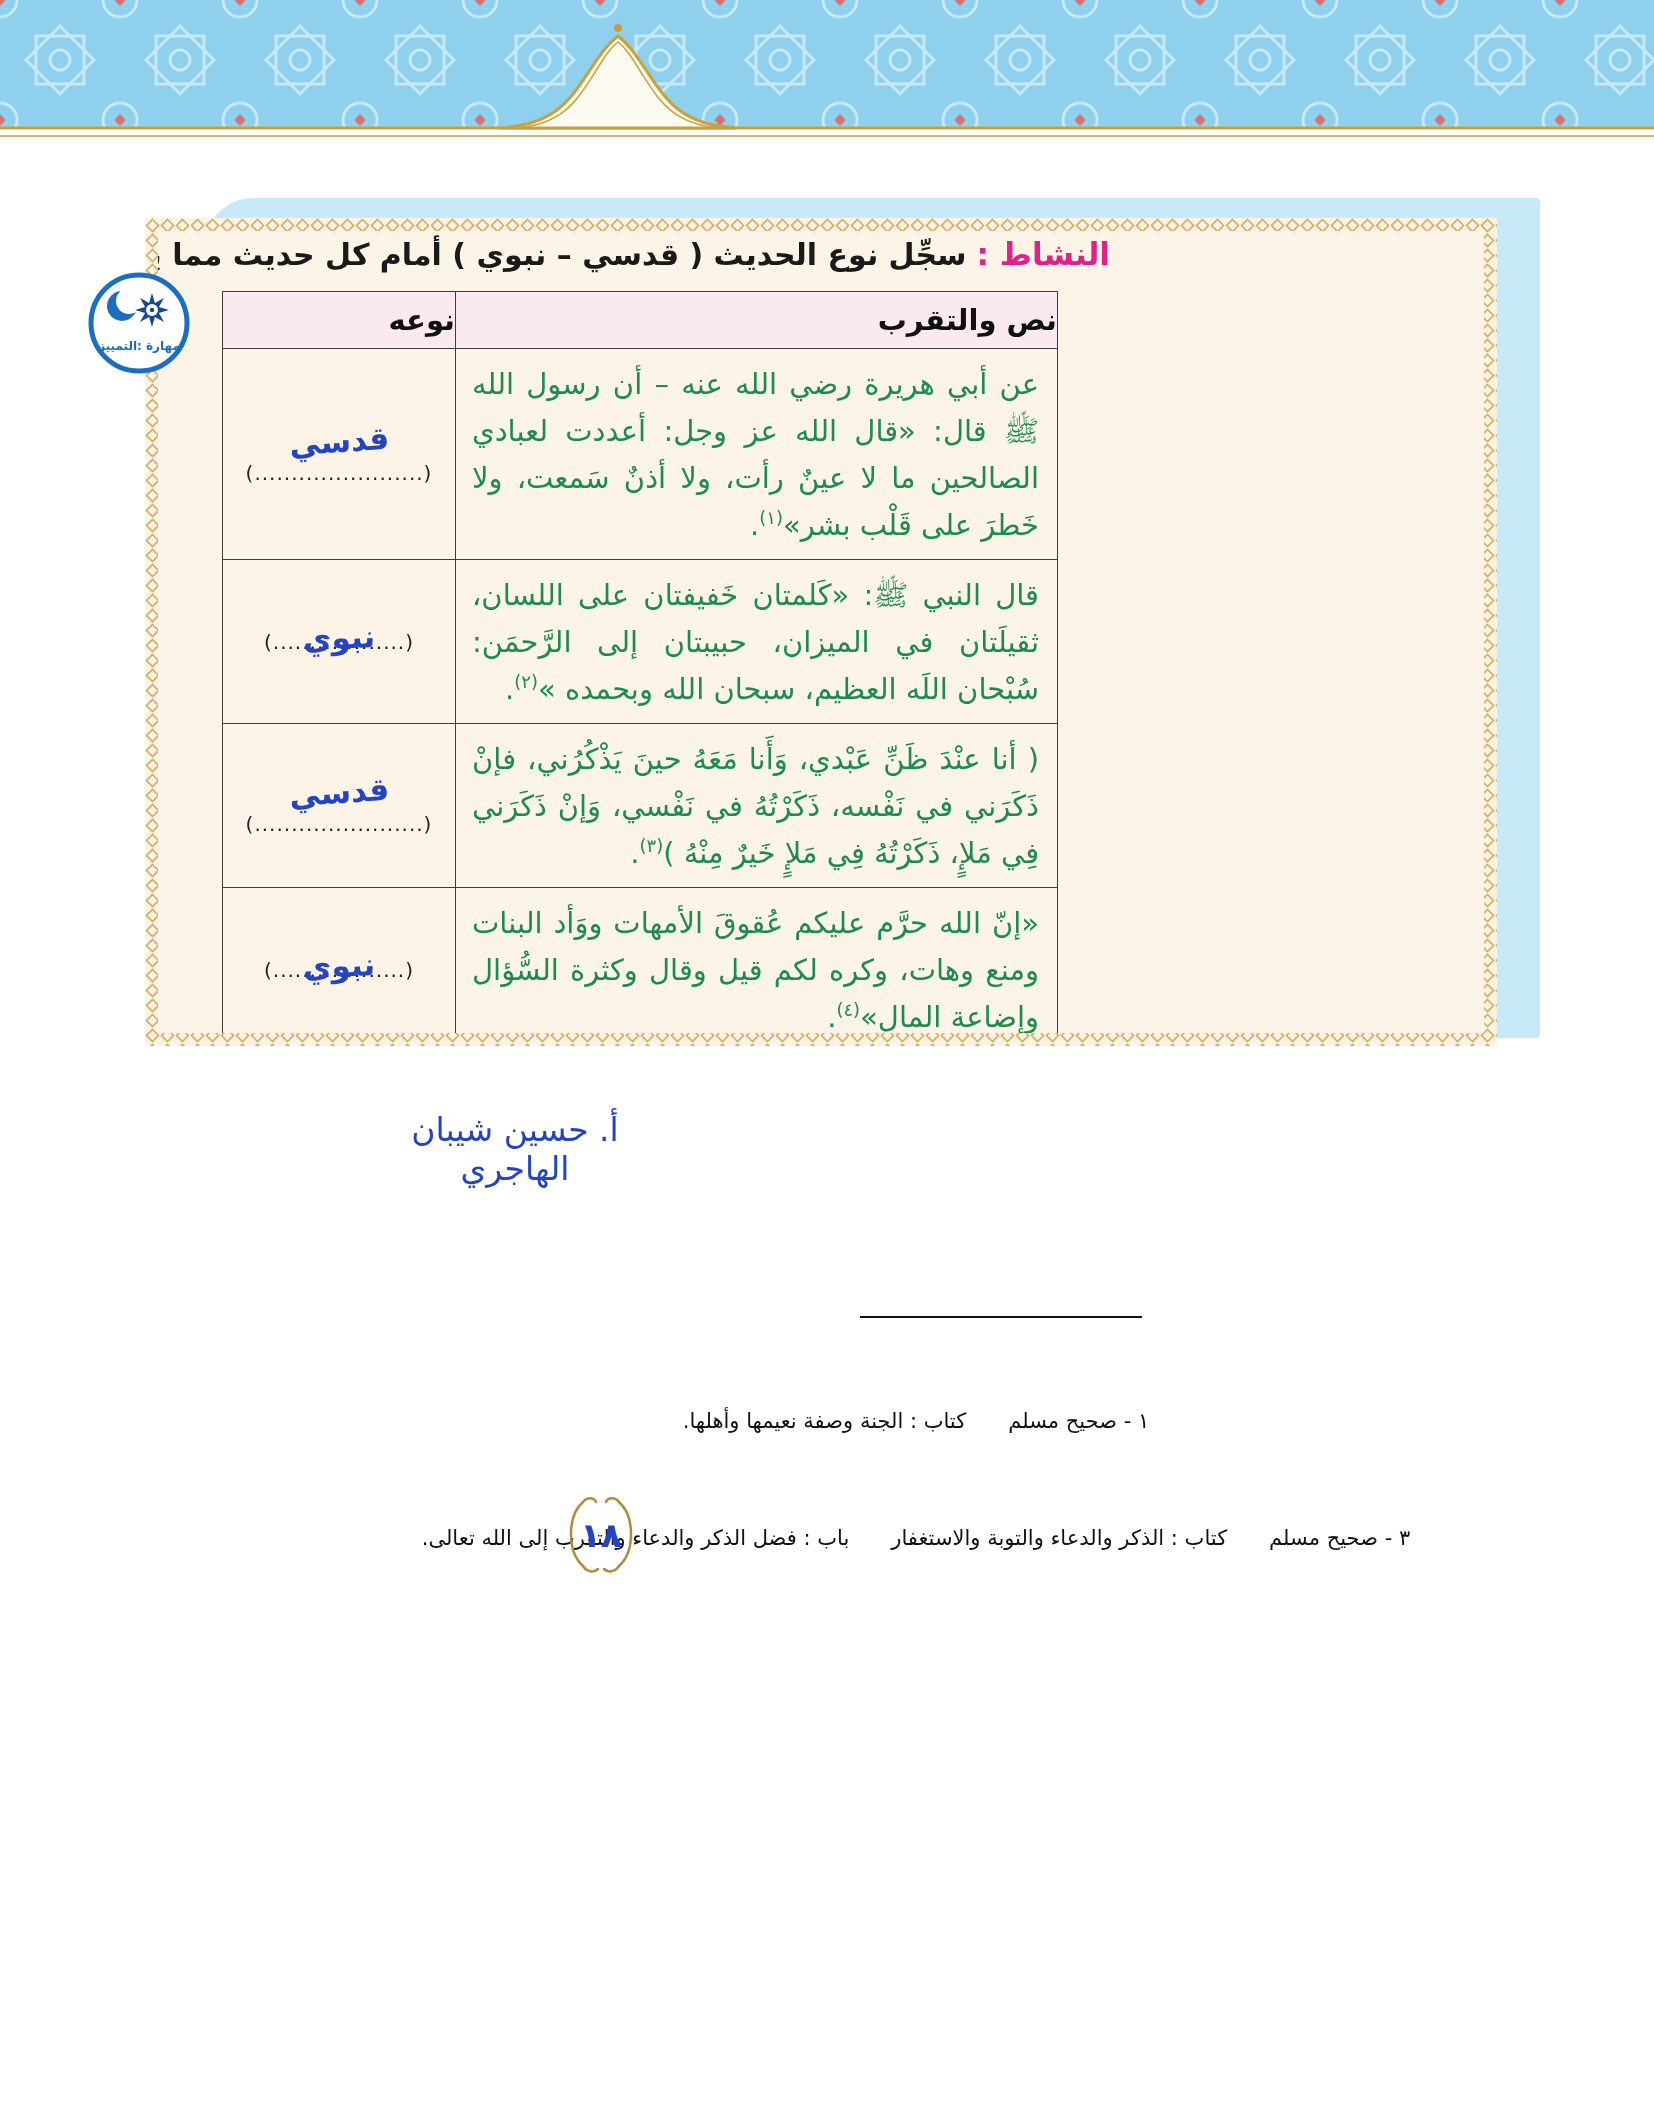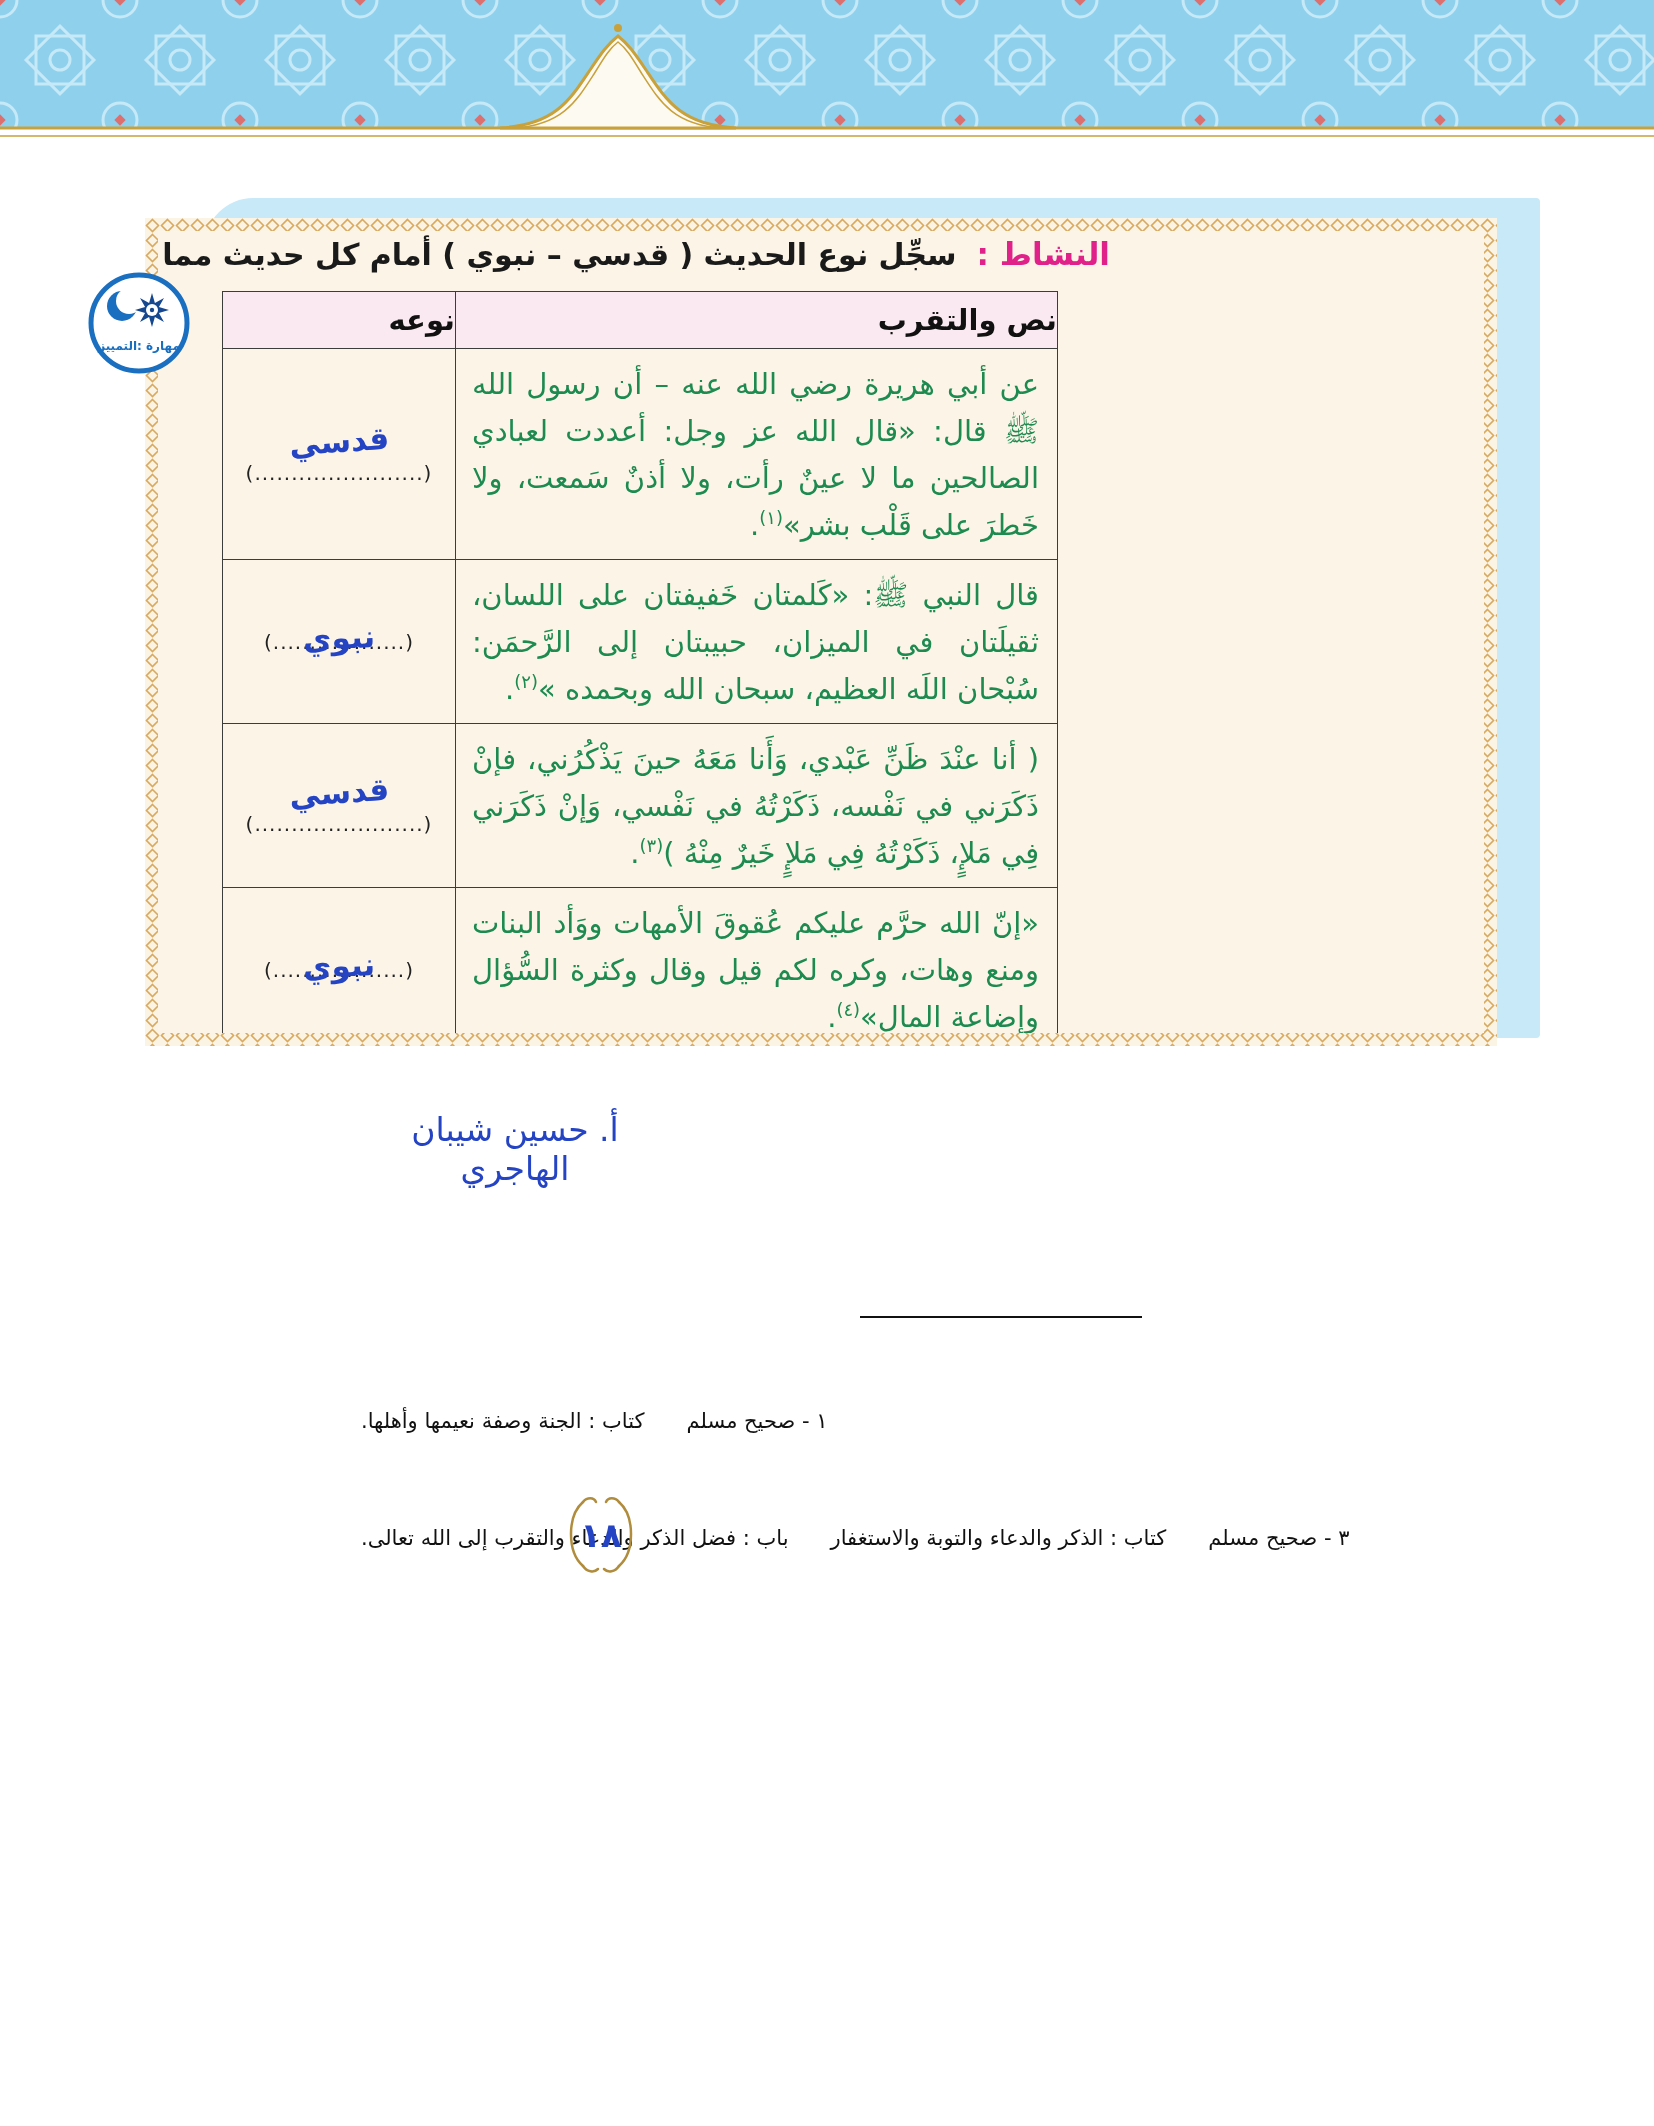--- a/index.html
+++ b/index.html
@@ -15,21 +15,21 @@
   .card-outer{position:absolute;left:145px;top:218px;width:1352px;height:828px;padding:13px;z-index:2}
   .card-pattern{position:absolute;inset:0;width:100%;height:100%}
   .card-inner{position:relative;width:100%;height:100%;background:var(--card-cream,#FCF5E7);overflow:hidden}
 
   
   .badge{position:absolute;left:86px;top:270px;width:106px;height:106px;z-index:5}
 
   
   .activity-title{position:absolute;top:5px;right:374px;direction:rtl;white-space:nowrap;
                   font-size:30px;font-weight:bold;color:var(--text-black,#1a1a1a)}
-  .activity-title .label{color:var(--label-pink,#E0218A);font-size:31px;margin-left:20px}
+  .activity-title .label{color:var(--label-pink,#E0218A);font-size:31px;margin-left:10px}
 
   
   .table-wrap{position:absolute;top:60px;left:64px}
   table{border-collapse:collapse;direction:rtl;width:835px;table-layout:fixed}
   th,td{border:1.6px solid #3c3c3c}
   th{height:57px;background:var(--table-header-pink,#FBE9F1);font-size:29px;font-weight:bold;
      color:#111;text-align:right}
   col.c-hadith{width:602px}
   col.c-type{width:233px}
   .hadith-cell{direction:rtl;text-align:justify;vertical-align:top;padding:12px 18px 10px 16px;
@@ -45,21 +45,21 @@
   tr.r1 td{height:148px}
   tr.r2 td{height:143px}
   tr.r3 td{height:160px}
 
   
   .signature{position:absolute;left:360px;top:1110px;width:310px;text-align:center;direction:rtl;
              color:var(--answer-blue,#2444C4);font-size:33px;font-weight:normal;z-index:3}
 
   
   .footnote-divider{position:absolute;left:860px;top:1316px;width:282px;border-top:2px solid #111}
-  .footnotes{position:absolute;top:1324px;right:203px;width:1090px;direction:rtl;text-align:left;
+  .footnotes{position:absolute;top:1324px;right:193px;width:1090px;direction:rtl;text-align:center;
              color:#111;font-size:21px;line-height:39px;white-space:pre-wrap}
 
   
   .page-ornament{position:absolute;left:553px;top:1486px}
 </style>
 </head>
 <body>
 
 <div class="page">
 

